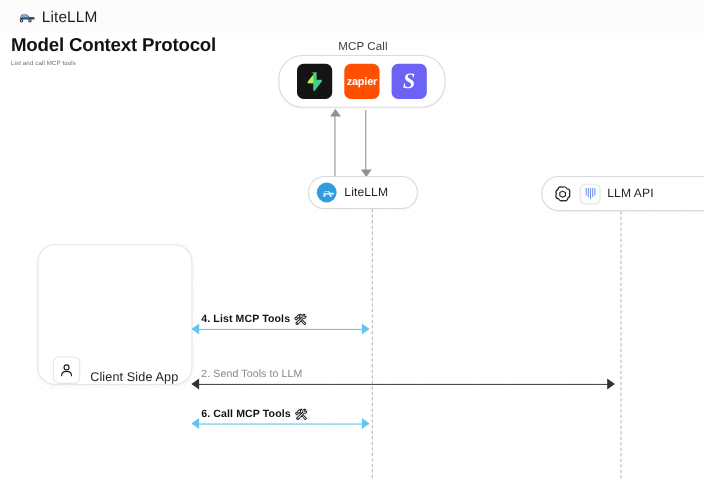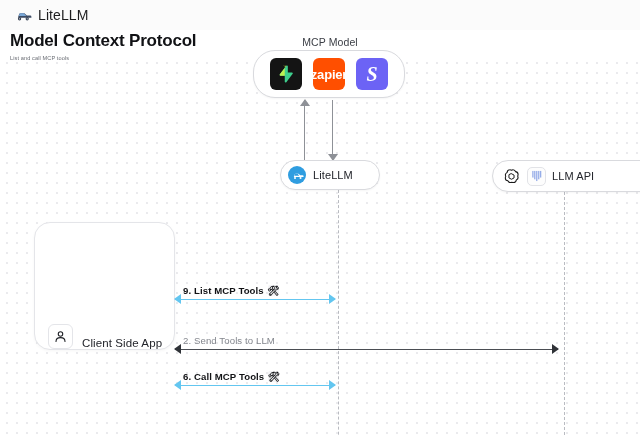--- a/index.html
+++ b/index.html
@@ -107,21 +107,21 @@
     display: flex;
     align-items: center;
     justify-content: center;
     overflow: hidden;
     flex: none;
   }
   .tool-supabase { background: #141414; }
   .tool-zapier {
     background: #ff4f00;
     color: #ffffff;
-    font-size: 13px;
+    font-size: 10px;
     font-weight: 700;
     letter-spacing: -.2px;
   }
   .tool-slack {
     background: #6c63f5;
     color: #ffffff;
     font-size: 20px;
     font-weight: 700;
     font-style: italic;
     line-height: 1;
@@ -308,21 +308,21 @@
     </div>
   </div>
 
   <div class="header">
     <div class="page-title">Model Context Protocol</div>
     <div class="page-subtitle">List and call MCP tools</div>
   </div>
 
   <div class="canvas">
 
-    <div class="mcp-title">MCP Model</div>
+    <div class="mcp-title">MCP Call</div>
 
     <div class="pill mcp-box">
       <span class="tool-icon tool-supabase">
         <svg viewBox="0 0 24 24" width="20" height="20" aria-hidden="true">
           <path d="M12.4 2.2 4.6 12.4c-.5.7 0 1.6.8 1.6h5.1v7.3c0 1 1.3 1.4 1.9.6l7.6-10.2c.5-.7 0-1.6-.8-1.6h-5V2.8c0-1-1.2-1.4-1.8-.6z" fill="#3ecf8e"></path>
           <path d="M12.4 2.2 4.6 12.4c-.5.7 0 1.6.8 1.6h5.1V2.8c0-1-1.2-1.4-1.8-.6z" fill="#c9f24d" opacity=".92"></path>
         </svg>
       </span>
       <span class="tool-icon tool-zapier">
         <span>zapier</span>
@@ -385,21 +385,21 @@
         </svg>
       </span>
       <span class="client-label">Client Side App</span>
     </div>
 
     <div class="flow blue flow-1">
       <span class="line"></span>
       <span class="arrow left"></span>
       <span class="arrow right"></span>
       <span class="flow-label">
-        <span>9. List MCP Tools</span>
+        <span>4. List MCP Tools</span>
         <span class="tools-emoji">🛠</span>
       </span>
     </div>
 
     <div class="flow dark flow-2">
       <span class="line"></span>
       <span class="arrow left"></span>
       <span class="arrow right"></span>
       <span class="flow-label">
         <span>2. Send Tools to LLM</span>

